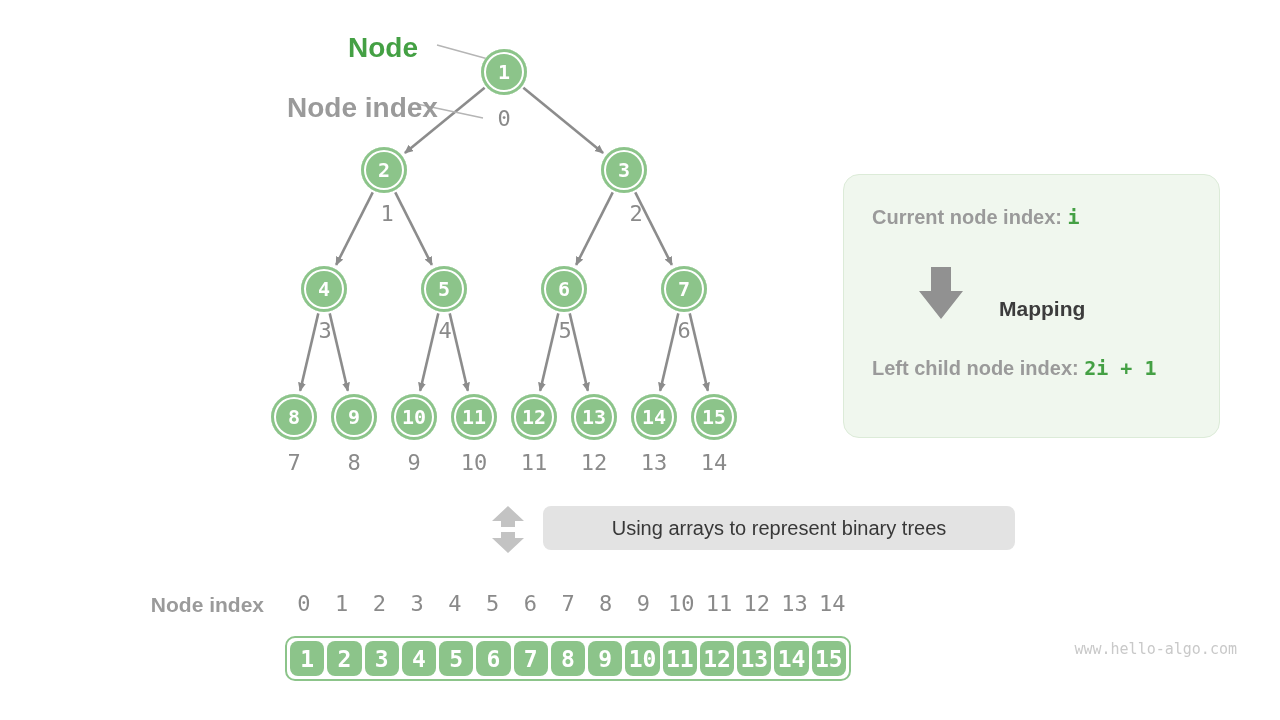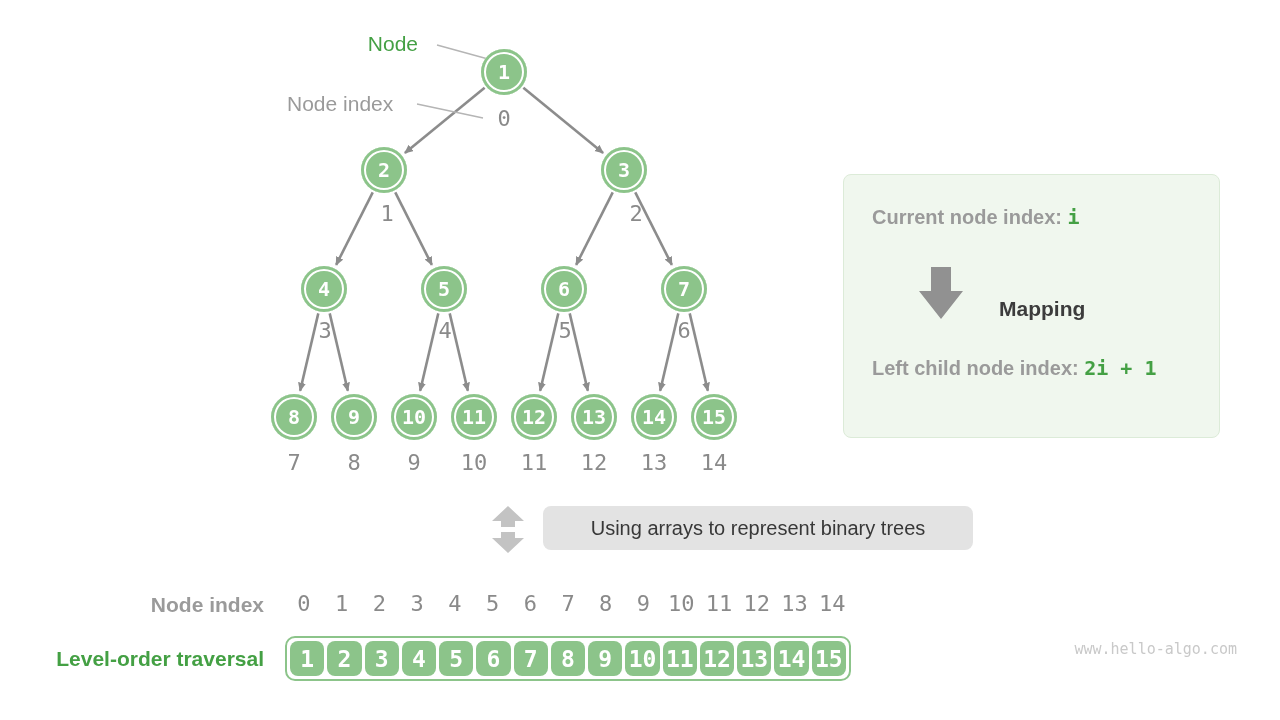--- a/index.html
+++ b/index.html
@@ -18,43 +18,43 @@
     display:flex;align-items:center;justify-content:center;
     background:var(--node-green);
     box-shadow: inset 0 0 0 3px var(--node-green), inset 0 0 0 5px #ffffff;
     color:#fff;font-family:"DejaVu Sans Mono",monospace;font-weight:bold;font-size:20px;
   }
   .tree-index{
     position:absolute;transform:translate(-50%,-50%);
     font-family:"DejaVu Sans Mono",monospace;font-size:22px;color:var(--digit-gray);
   }
   .callout{
-    position:absolute;font-size:21px;font-weight:normal;white-space:nowrap;
+    position:absolute;font-size:28px;font-weight:bold;white-space:nowrap;
   }
   .callout.green{color:var(--text-green);}
   .callout.gray{color:var(--label-gray);}
   .panel{
     position:absolute;left:843px;top:174px;width:377px;height:264px;
-    background:var(--panel-bg);border:1px solid var(--panel-border);border-radius:8px;
+    background:var(--panel-bg);border:1px solid var(--panel-border);border-radius:16px;
     box-sizing:border-box;
   }
   .panel-line{
     position:absolute;left:28px;white-space:nowrap;
     font-size:20px;font-weight:bold;color:var(--label-gray);
   }
   .panel-line .code{
     font-family:"DejaVu Sans Mono",monospace;color:var(--text-green);font-weight:bold;
   }
   .mapping-arrow{position:absolute;left:75px;top:92px;}
   .mapping-label{
     position:absolute;left:155px;top:106px;font-size:21px;font-weight:bold;color:var(--dark-text);margin-top:16px;
   }
   .updown-icon{position:absolute;left:492px;top:506px;}
   .caption-pill{
-    position:absolute;left:543px;top:506px;width:430px;height:44px;border-radius:8px;
+    position:absolute;left:543px;top:506px;width:472px;height:44px;border-radius:8px;
     background:var(--pill-bg);color:#383838;font-size:20px;
     display:flex;align-items:center;justify-content:center;white-space:nowrap;
   }
   .bottom-label{
     position:absolute;left:0;width:264px;text-align:right;
     font-size:21px;font-weight:bold;white-space:nowrap;
   }
   .bottom-label.gray{color:var(--label-gray);top:593px;}
   .bottom-label.green{color:var(--text-green);top:647px;}
   .index-row{
@@ -167,21 +167,20 @@
 
   <div class="updown-icon">
     <svg width="32" height="47" viewBox="0 0 32 47">
       <path d="M16 0 L32 15 H23 V21 H9 V15 H0 Z" fill="#C3C3C3"></path>
       <path d="M9 26 H23 V32 H32 L16 47 L0 32 H9 Z" fill="#C3C3C3"></path>
     </svg>
   </div>
   <div class="caption-pill">Using arrays to represent binary trees</div>
 
   <div class="bottom-label gray">Node index</div>
-  <div class="bottom-label green">Level-order traversal</div>
 
   <div class="index-row" id="index-row">
       <div class="idx-cell">0</div>
       <div class="idx-cell">1</div>
       <div class="idx-cell">2</div>
       <div class="idx-cell">3</div>
       <div class="idx-cell">4</div>
       <div class="idx-cell">5</div>
       <div class="idx-cell">6</div>
       <div class="idx-cell">7</div>

